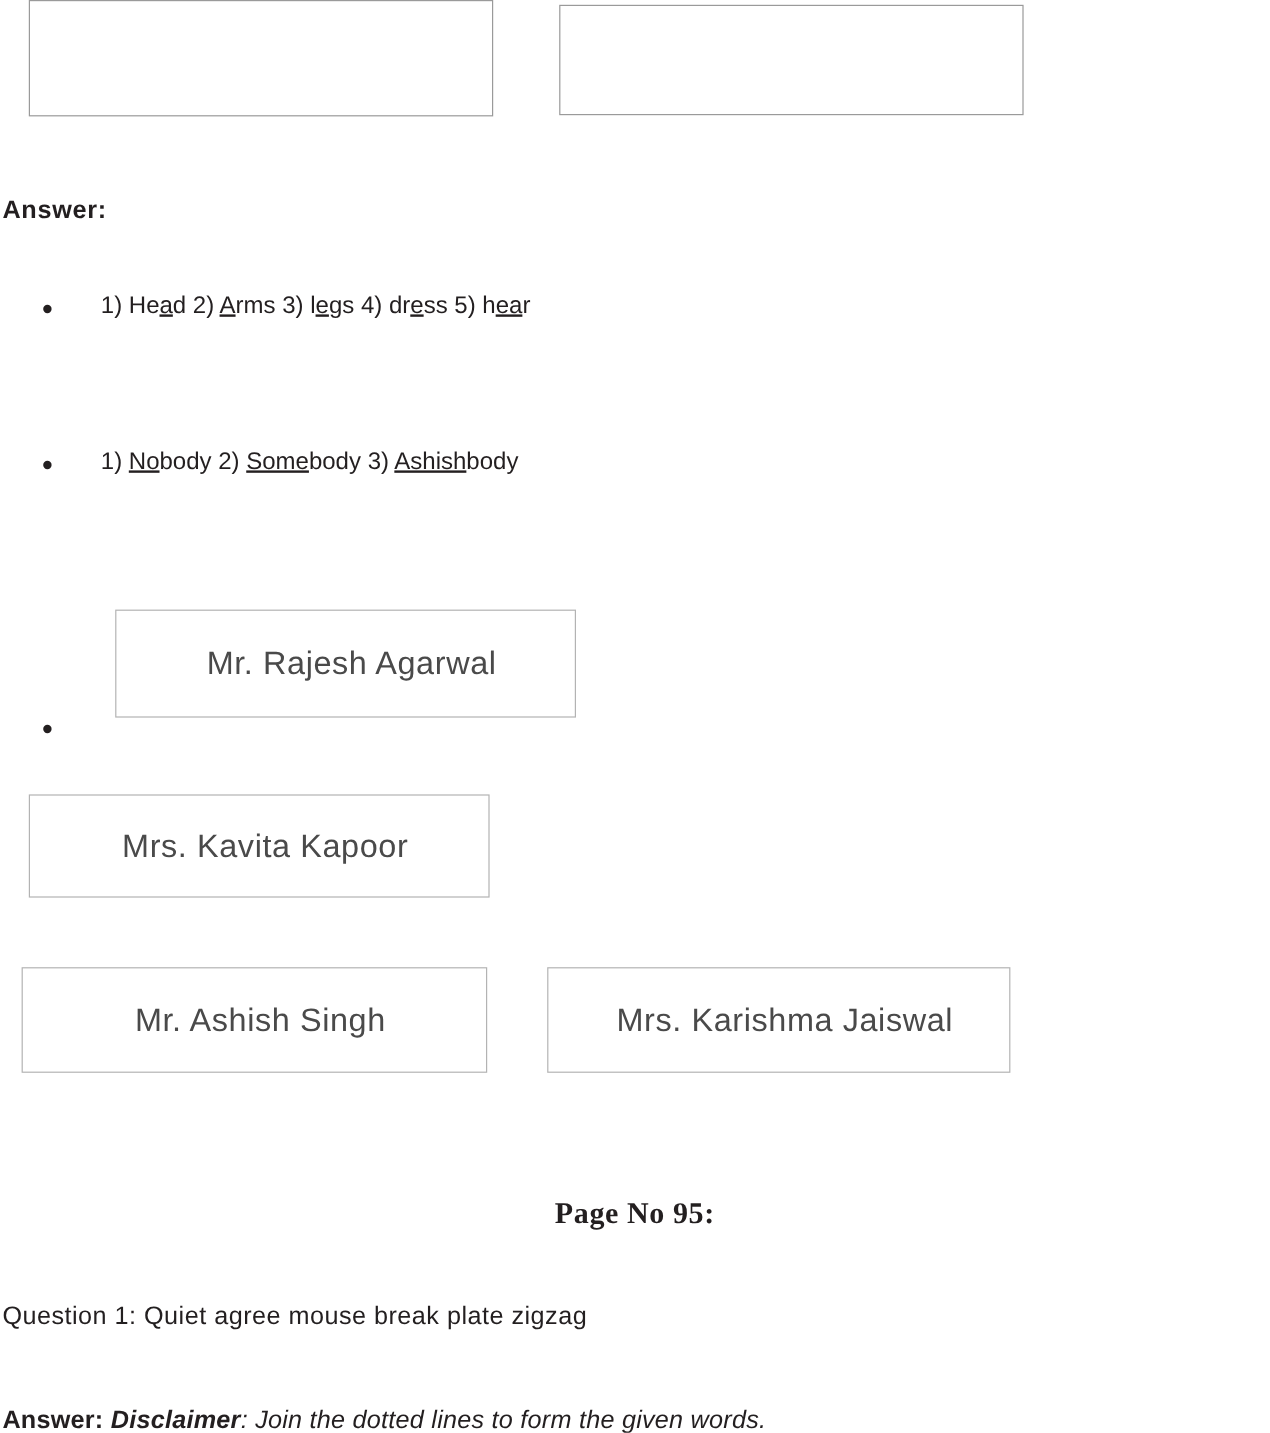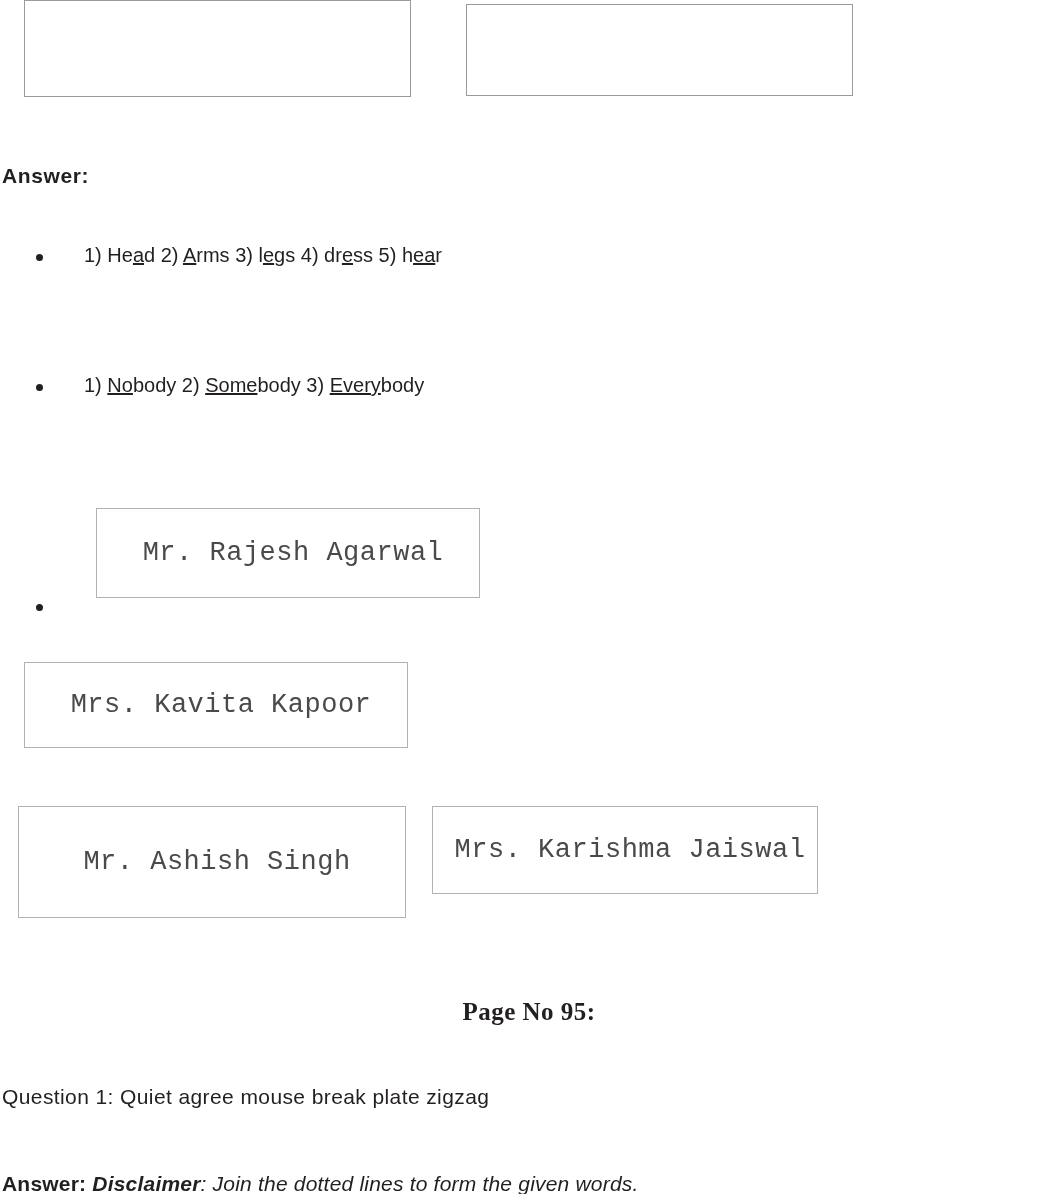--- a/index.html
+++ b/index.html
@@ -93,21 +93,21 @@
 
   
   .name-box {
     position: absolute;
     border: 1px solid #b3b3b3;
     background: #ffffff;
     box-sizing: border-box;
     display: flex;
     align-items: center;
     justify-content: center;
-    font-family: Liberation Mono, monospace;
+    font-family: Liberation Sans, sans-serif;
     color: #4a4a4a;
     font-size: 27px;
     letter-spacing: 0.5px;
     padding-left: 10px;
   }
   .name-box.rajesh {
     left: 96px;
     top: 508px;
     width: 384px;
     height: 90px;
@@ -116,24 +116,24 @@
     left: 14px;
     top: 662px;
     width: 384px;
     height: 86px;
     margin-left: 10px;
   }
   .name-box.ashish {
     left: 18px;
     top: 806px;
     width: 388px;
-    height: 112px;
+    height: 88px;
   }
   .name-box.karishma {
-    left: 432px;
+    left: 456px;
     top: 806px;
     width: 386px;
     height: 88px;
   }
 
   
   .page-no {
     position: absolute;
     left: 0;
     top: 998px;
@@ -187,21 +187,21 @@
 
   <div class="answer-heading">Answer:</div>
 
   <div class="bullet-row row1">
     <span class="bullet-dot"></span>
     <span class="bullet-text"><span>1) He</span><span class="u">a</span><span>d 2) </span><span class="u">A</span><span>rms 3) l</span><span class="u">e</span><span>gs 4) dr</span><span class="u">e</span><span>ss 5) h</span><span class="u">ea</span><span>r</span></span>
   </div>
 
   <div class="bullet-row row2">
     <span class="bullet-dot"></span>
-    <span class="bullet-text"><span>1) </span><span class="u">No</span><span>body 2) </span><span class="u">Some</span><span>body 3) </span><span class="u">Every</span><span>body</span></span>
+    <span class="bullet-text"><span>1) </span><span class="u">No</span><span>body 2) </span><span class="u">Some</span><span>body 3) </span><span class="u">Ashish</span><span>body</span></span>
   </div>
 
   <div class="bullet-row row3">
     <span class="bullet-dot"></span>
   </div>
 
   <div class="name-box rajesh">Mr. Rajesh Agarwal</div>
   <div class="name-box kavita">Mrs. Kavita Kapoor</div>
   <div class="name-box ashish">Mr. Ashish Singh</div>
   <div class="name-box karishma">Mrs. Karishma Jaiswal</div>

